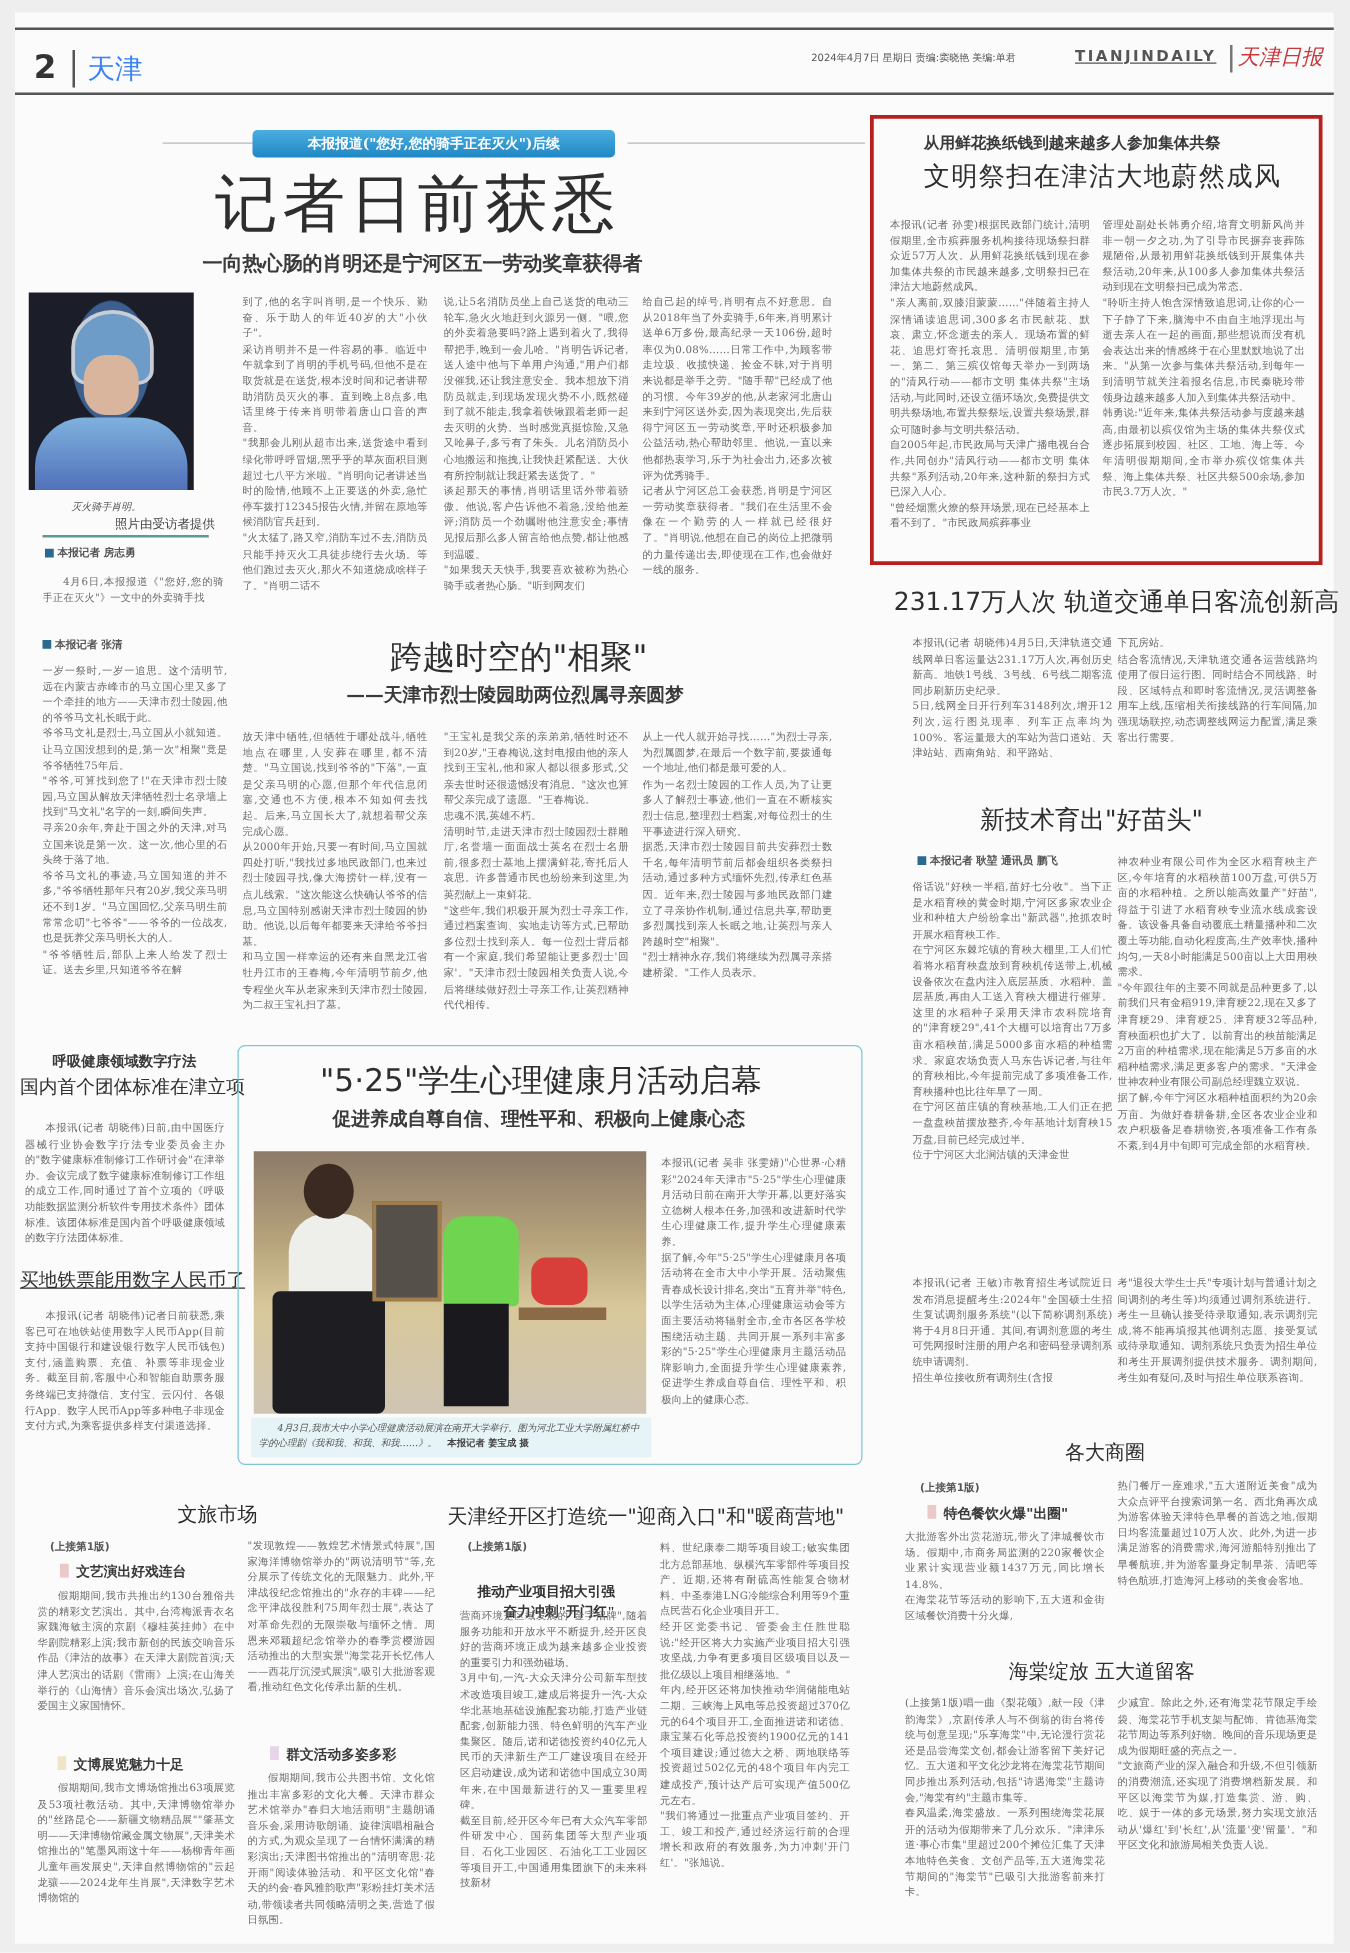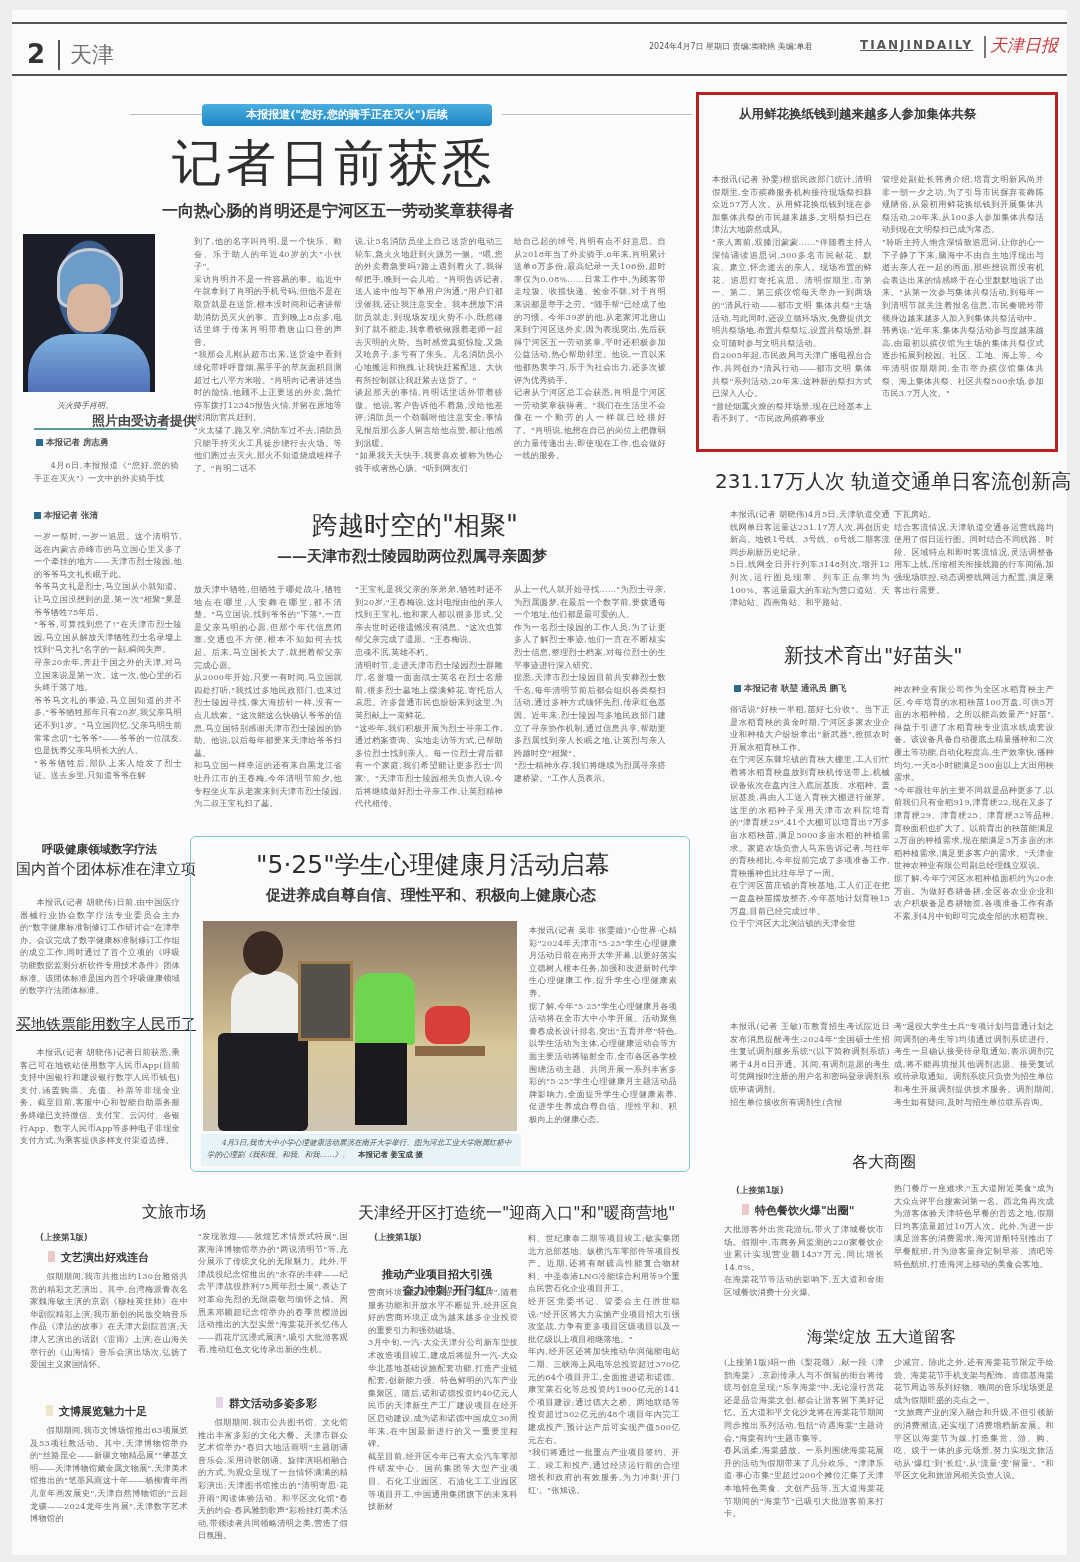--- a/index.html
+++ b/index.html
@@ -34,56 +34,57 @@
   .mini-head .blk.p { background: #e6d5e8; }
 </style>
 </head>
 <body>
 
 <div class="page">
 
   <div class="rule" style="left:0;top:12px;width:1055px;height:1.5px;"></div>
   <div class="abs sans" style="left:15px;top:29px;font-size:26px;font-weight:bold;color:#333;">2</div>
   <div class="abs" style="left:46px;top:30px;width:2px;height:30px;background:#555;"></div>
-  <div class="abs sans" style="left:58px;top:30px;font-size:22px;color:#737373;">天津</div>
+  <div class="abs sans" style="left:58px;top:30px;font-size:22px;color:#3b82f6;">天津</div>
   <div class="abs sans" style="left:637px;top:31px;font-size:8px;color:#555;white-space:nowrap;">2024年4月7日 星期日 责编:窦晓艳 美编:单君</div>
   <div class="abs sans" style="left:848px;top:28px;font-size:12px;font-weight:bold;color:#555;letter-spacing:2px;text-decoration:underline;">TIANJINDAILY</div>
   <div class="abs" style="left:972px;top:26px;width:1.5px;height:22px;background:#777;"></div>
   <div class="abs" style="left:978px;top:24px;font-size:17px;color:#c8363a;font-style:italic;font-family:'DejaVu Serif',serif;">天津日报</div>
   <div class="rule" style="left:0;top:64px;width:1055px;height:2px;"></div>
 
   <div class="abs" style="left:118px;top:104px;width:180px;height:1px;background:#bbb;"></div>
   <div class="abs" style="left:490px;top:104px;width:190px;height:1px;background:#bbb;"></div>
   <div class="abs" style="left:190px;top:94px;width:290px;height:22px;border-radius:4px;background:linear-gradient(#4aaee0,#1f87c4);color:#fff;font-size:11px;line-height:22px;text-align:center;font-weight:bold;">本报报道("您好,您的骑手正在灭火")后续</div>
   <div class="abs headline" style="left:160px;top:120px;font-size:50px;letter-spacing:4px;">记者日前获悉</div>
   <div class="abs subhead" style="left:150px;top:191px;font-size:16px;">一向热心肠的肖明还是宁河区五一劳动奖章获得者</div>
 
   <div class="abs" style="left:11px;top:224px;width:132px;height:158px;background:radial-gradient(ellipse at 50% 35%,#e8c9b0 0 18%,#3d5f8e 19% 33%,#1b1e28 34%);overflow:hidden;">
     <div style="position:absolute;left:34px;top:14px;width:66px;height:60px;border-radius:50% 50% 20% 20%;background:#6d9cc9;border:3px solid #c9ced6;"></div>
     <div style="position:absolute;left:44px;top:50px;width:44px;height:48px;border-radius:40%;background:#d8b59c;"></div>
     <div style="position:absolute;left:5px;top:100px;width:122px;height:60px;border-radius:40px 40px 0 0;background:linear-gradient(#7fb1de,#4f6fb8);"></div>
   </div>
   <div class="abs" style="left:45px;top:390px;font-size:8px;color:#555;font-style:italic;">灭火骑手肖明。</div>
-  <div class="abs" style="left:80px;top:402px;font-size:13px;color:#444;font-weight:bold;">照片由受访者提供</div>
+  <div class="abs" style="left:80px;top:402px;font-size:10px;color:#444;font-weight:normal;">照片由受访者提供</div>
   <div class="abs" style="left:22px;top:418px;width:133px;height:2px;background:#5b9a96;"></div>
   <div class="abs byline" style="left:24px;top:427px;"><span class="sq"></span><span>本报记者 房志勇</span></div>
   <div class="abs body-text" style="left:22px;top:449px;width:145px;height:28px;">4月6日,本报报道《"您好,您的骑手正在灭火"》一文中的外卖骑手找</div>
 
   <div class="abs col-text" style="left:182px;top:225px;width:148px;height:260px;white-space:pre-line;">到了,他的名字叫肖明,是一个快乐、勤奋、乐于助人的年近40岁的大"小伙子"。
 采访肖明并不是一件容易的事。临近中午就拿到了肖明的手机号码,但他不是在取货就是在送货,根本没时间和记者讲帮助消防员灭火的事。直到晚上8点多,电话里终于传来肖明带着唐山口音的声音。
 "我那会儿刚从超市出来,送货途中看到绿化带呼呼冒烟,黑乎乎的草灰面积目测超过七八平方米啦。"肖明向记者讲述当时的险情,他顾不上正要送的外卖,急忙停车拨打12345报告火情,并留在原地等候消防官兵赶到。
 "火太猛了,路又窄,消防车过不去,消防员只能手持灭火工具徒步绕行去火场。等他们跑过去灭火,那火不知道烧成啥样子了。"肖明二话不</div>
   <div class="abs col-text" style="left:343px;top:225px;width:148px;height:260px;white-space:pre-line;">说,让5名消防员坐上自己送货的电动三轮车,急火火地赶到火源另一侧。"喂,您的外卖着急要吗?路上遇到着火了,我得帮把手,晚到一会儿哈。"肖明告诉记者,送人途中他与下单用户沟通,"用户们都没催我,还让我注意安全。我本想放下消防员就走,到现场发现火势不小,既然碰到了就不能走,我拿着铁锹跟着老师一起去灭明的火势。当时感觉真挺惊险,又急又呛鼻子,多亏有了朱头。儿名消防员小心地搬运和拖拽,让我快赶紧配送。大伙有所控制就让我赶紧去送货了。"
 谈起那天的事情,肖明话里话外带着骄傲。他说,客户告诉他不着急,没给他差评;消防员一个劲嘱咐他注意安全;事情见报后那么多人留言给他点赞,都让他感到温暖。
 "如果我天天快手,我要喜欢被称为热心骑手或者热心肠。"听到网友们</div>
   <div class="abs col-text" style="left:502px;top:225px;width:152px;height:260px;white-space:pre-line;">给自己起的绰号,肖明有点不好意思。自从2018年当了外卖骑手,6年来,肖明累计送单6万多份,最高纪录一天106份,超时率仅为0.08%……日常工作中,为顾客带走垃圾、收揽快递、捡金不昧,对于肖明来说都是举手之劳。"随手帮"已经成了他的习惯。今年39岁的他,从老家河北唐山来到宁河区送外卖,因为表现突出,先后获得宁河区五一劳动奖章,平时还积极参加公益活动,热心帮助邻里。他说,一直以来他都热衷学习,乐于为社会出力,还多次被评为优秀骑手。
 记者从宁河区总工会获悉,肖明是宁河区一劳动奖章获得者。"我们在生活里不会像在一个勤劳的人一样就已经很好了。"肖明说,他想在自己的岗位上把微弱的力量传递出去,即使现在工作,也会做好一线的服务。</div>
 
   <div class="abs" style="left:684px;top:82px;width:362px;height:360px;border:3px solid #b81f1f;"></div>
   <div class="abs subhead" style="left:727px;top:96px;font-size:12.5px;">从用鲜花换纸钱到越来越多人参加集体共祭</div>
+  <div class="abs headline" style="left:727px;top:117px;font-size:21px;letter-spacing:1px;">文明祭扫在津沽大地蔚然成风</div>
   <div class="abs col-text" style="left:700px;top:163px;width:160px;height:268px;white-space:pre-line;">本报讯(记者 孙雯)根据民政部门统计,清明假期里,全市殡葬服务机构接待现场祭扫群众近57万人次。从用鲜花换纸钱到现在参加集体共祭的市民越来越多,文明祭扫已在津沽大地蔚然成风。
 "亲人离前,双膝泪蒙蒙……"伴随着主持人深情诵读追思词,300多名市民献花、默哀、肃立,怀念逝去的亲人。现场布置的鲜花、追思灯寄托哀思。清明假期里,市第一、第二、第三殡仪馆每天举办一到两场的"清风行动——都市文明 集体共祭"主场活动,与此同时,还设立循环场次,免费提供文明共祭场地,布置共祭祭坛,设置共祭场景,群众可随时参与文明共祭活动。
 自2005年起,市民政局与天津广播电视台合作,共同创办"清风行动——都市文明 集体共祭"系列活动,20年来,这种新的祭扫方式已深入人心。
 "曾经烟熏火燎的祭拜场景,现在已经基本上看不到了。"市民政局殡葬事业</div>
   <div class="abs col-text" style="left:870px;top:163px;width:162px;height:268px;white-space:pre-line;">管理处副处长韩勇介绍,培育文明新风尚并非一朝一夕之功,为了引导市民摒弃丧葬陈规陋俗,从最初用鲜花换纸钱到开展集体共祭活动,20年来,从100多人参加集体共祭活动到现在文明祭扫已成为常态。
 "聆听主持人饱含深情致追思词,让你的心一下子静了下来,脑海中不由自主地浮现出与逝去亲人在一起的画面,那些想说而没有机会表达出来的情感终于在心里默默地说了出来。"从第一次参与集体共祭活动,到每年一到清明节就关注着报名信息,市民秦晓玲带领身边越来越多人加入到集体共祭活动中。
 韩勇说:"近年来,集体共祭活动参与度越来越高,由最初以殡仪馆为主场的集体共祭仪式逐步拓展到校园、社区、工地、海上等。今年清明假期期间,全市举办殡仪馆集体共祭、海上集体共祭、社区共祭500余场,参加市民3.7万人次。"</div>
 
   <div class="abs headline" style="left:703px;top:458px;font-size:20px;">231.17万人次 轨道交通单日客流创新高</div>
   <div class="abs col-text" style="left:718px;top:498px;width:160px;height:110px;white-space:pre-line;">本报讯(记者 胡晓伟)4月5日,天津轨道交通线网单日客运量达231.17万人次,再创历史新高。地铁1号线、3号线、6号线二期客流同步刷新历史纪录。

